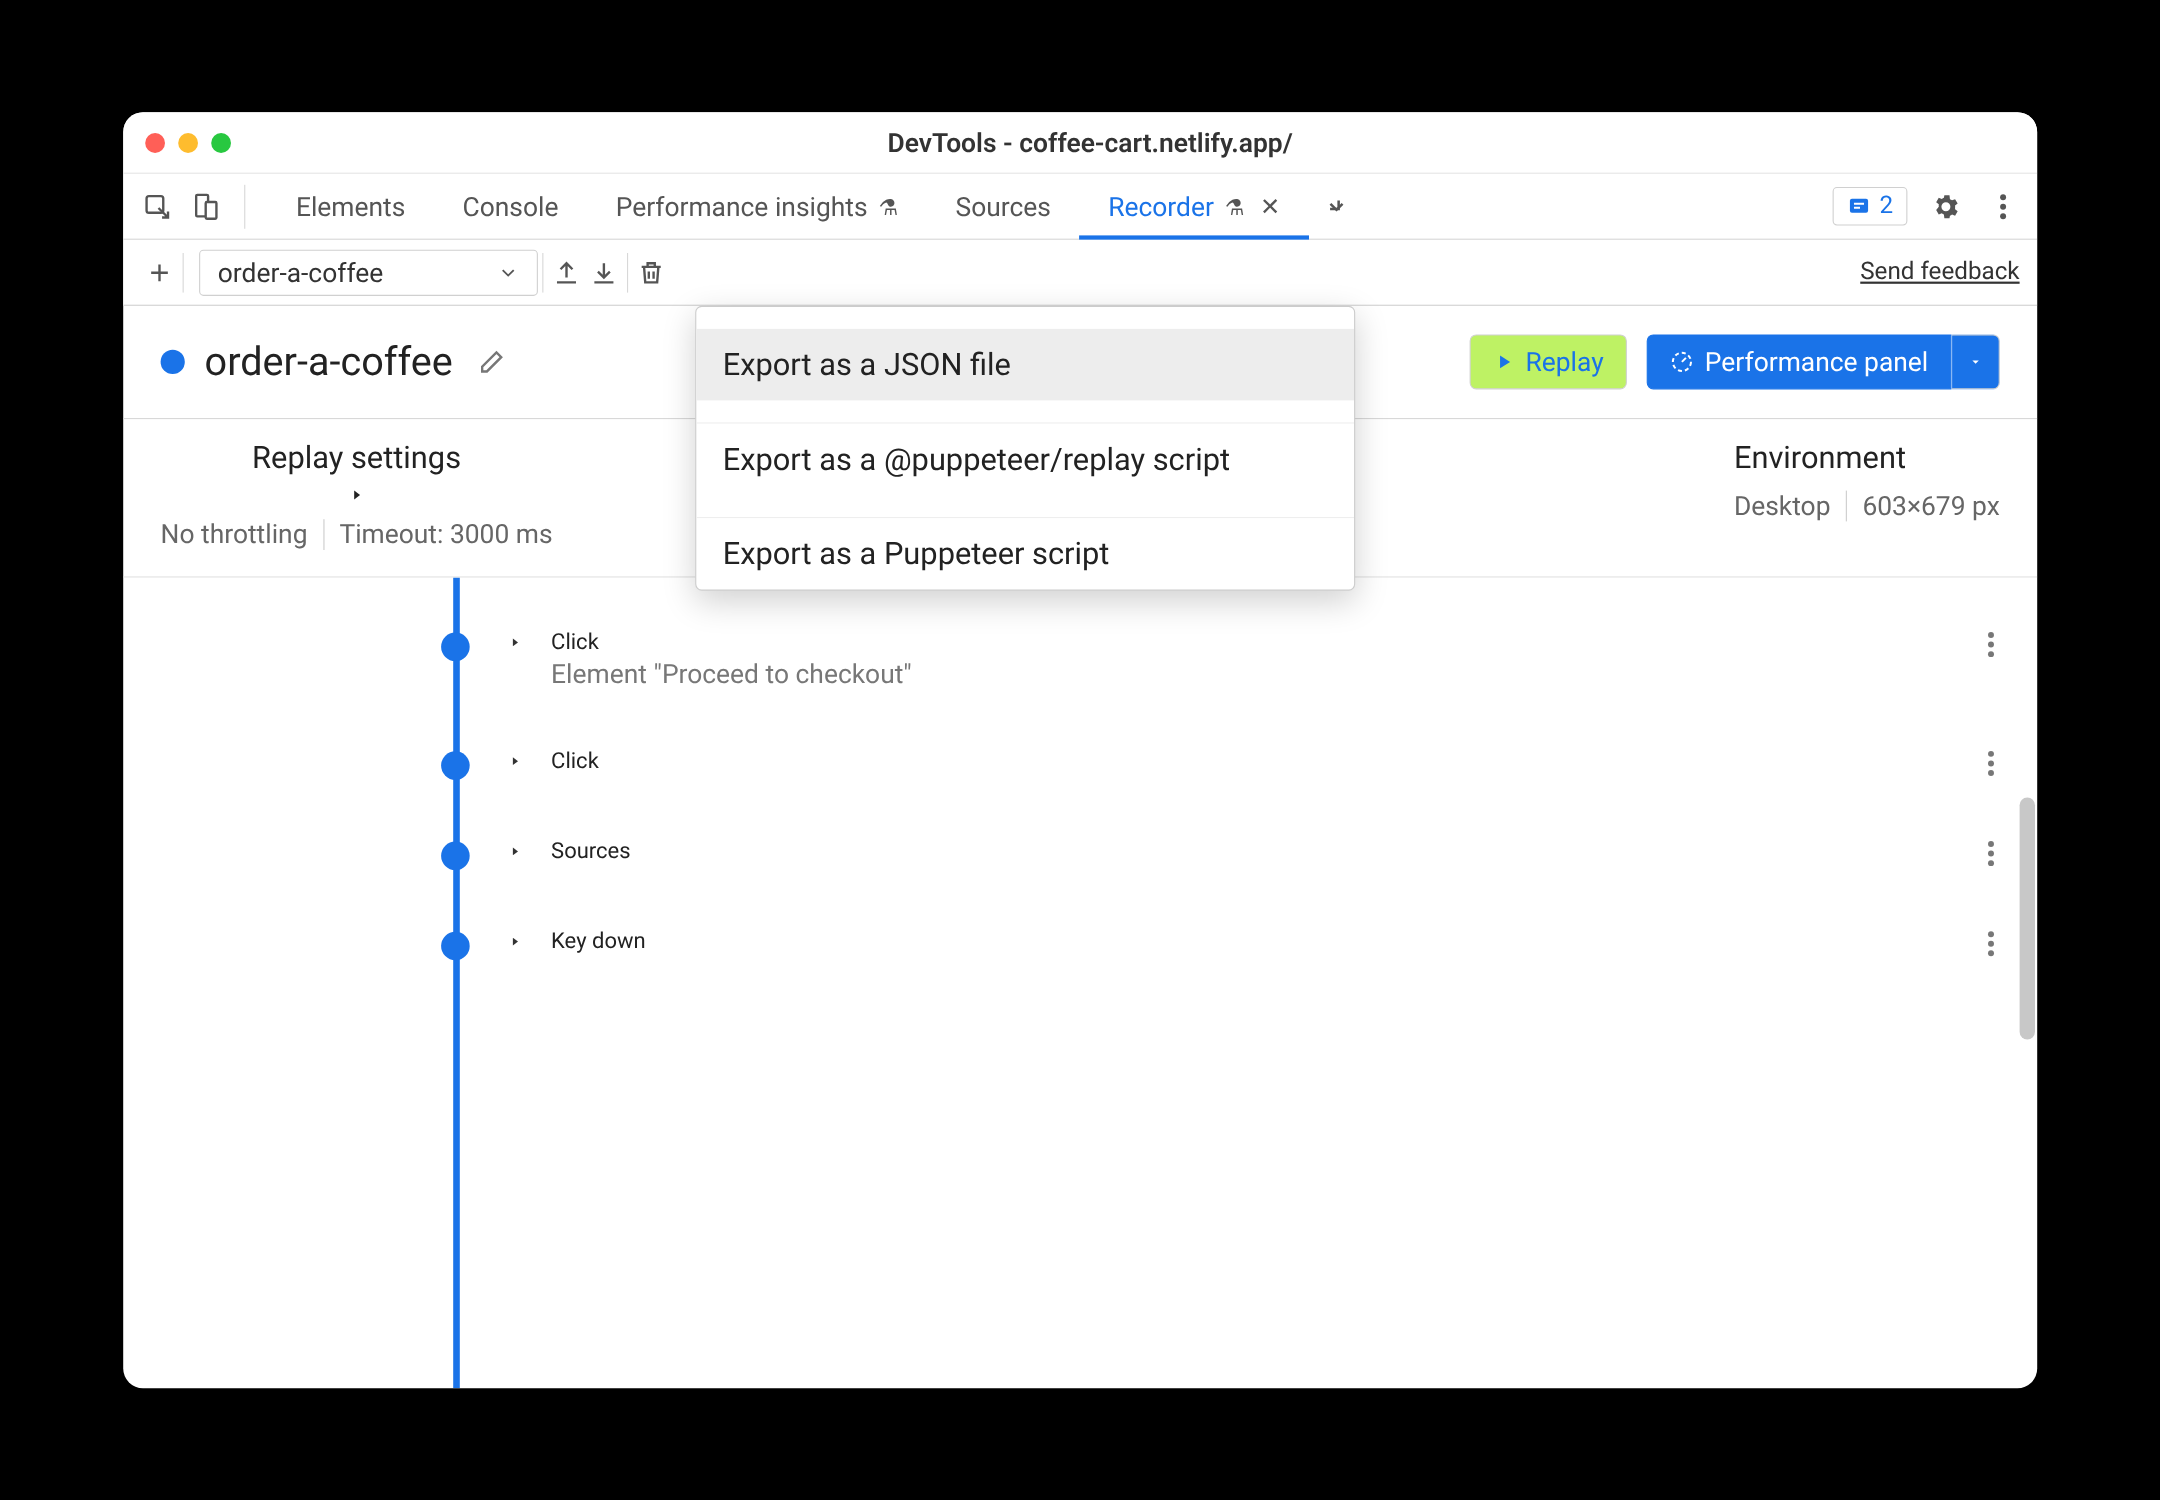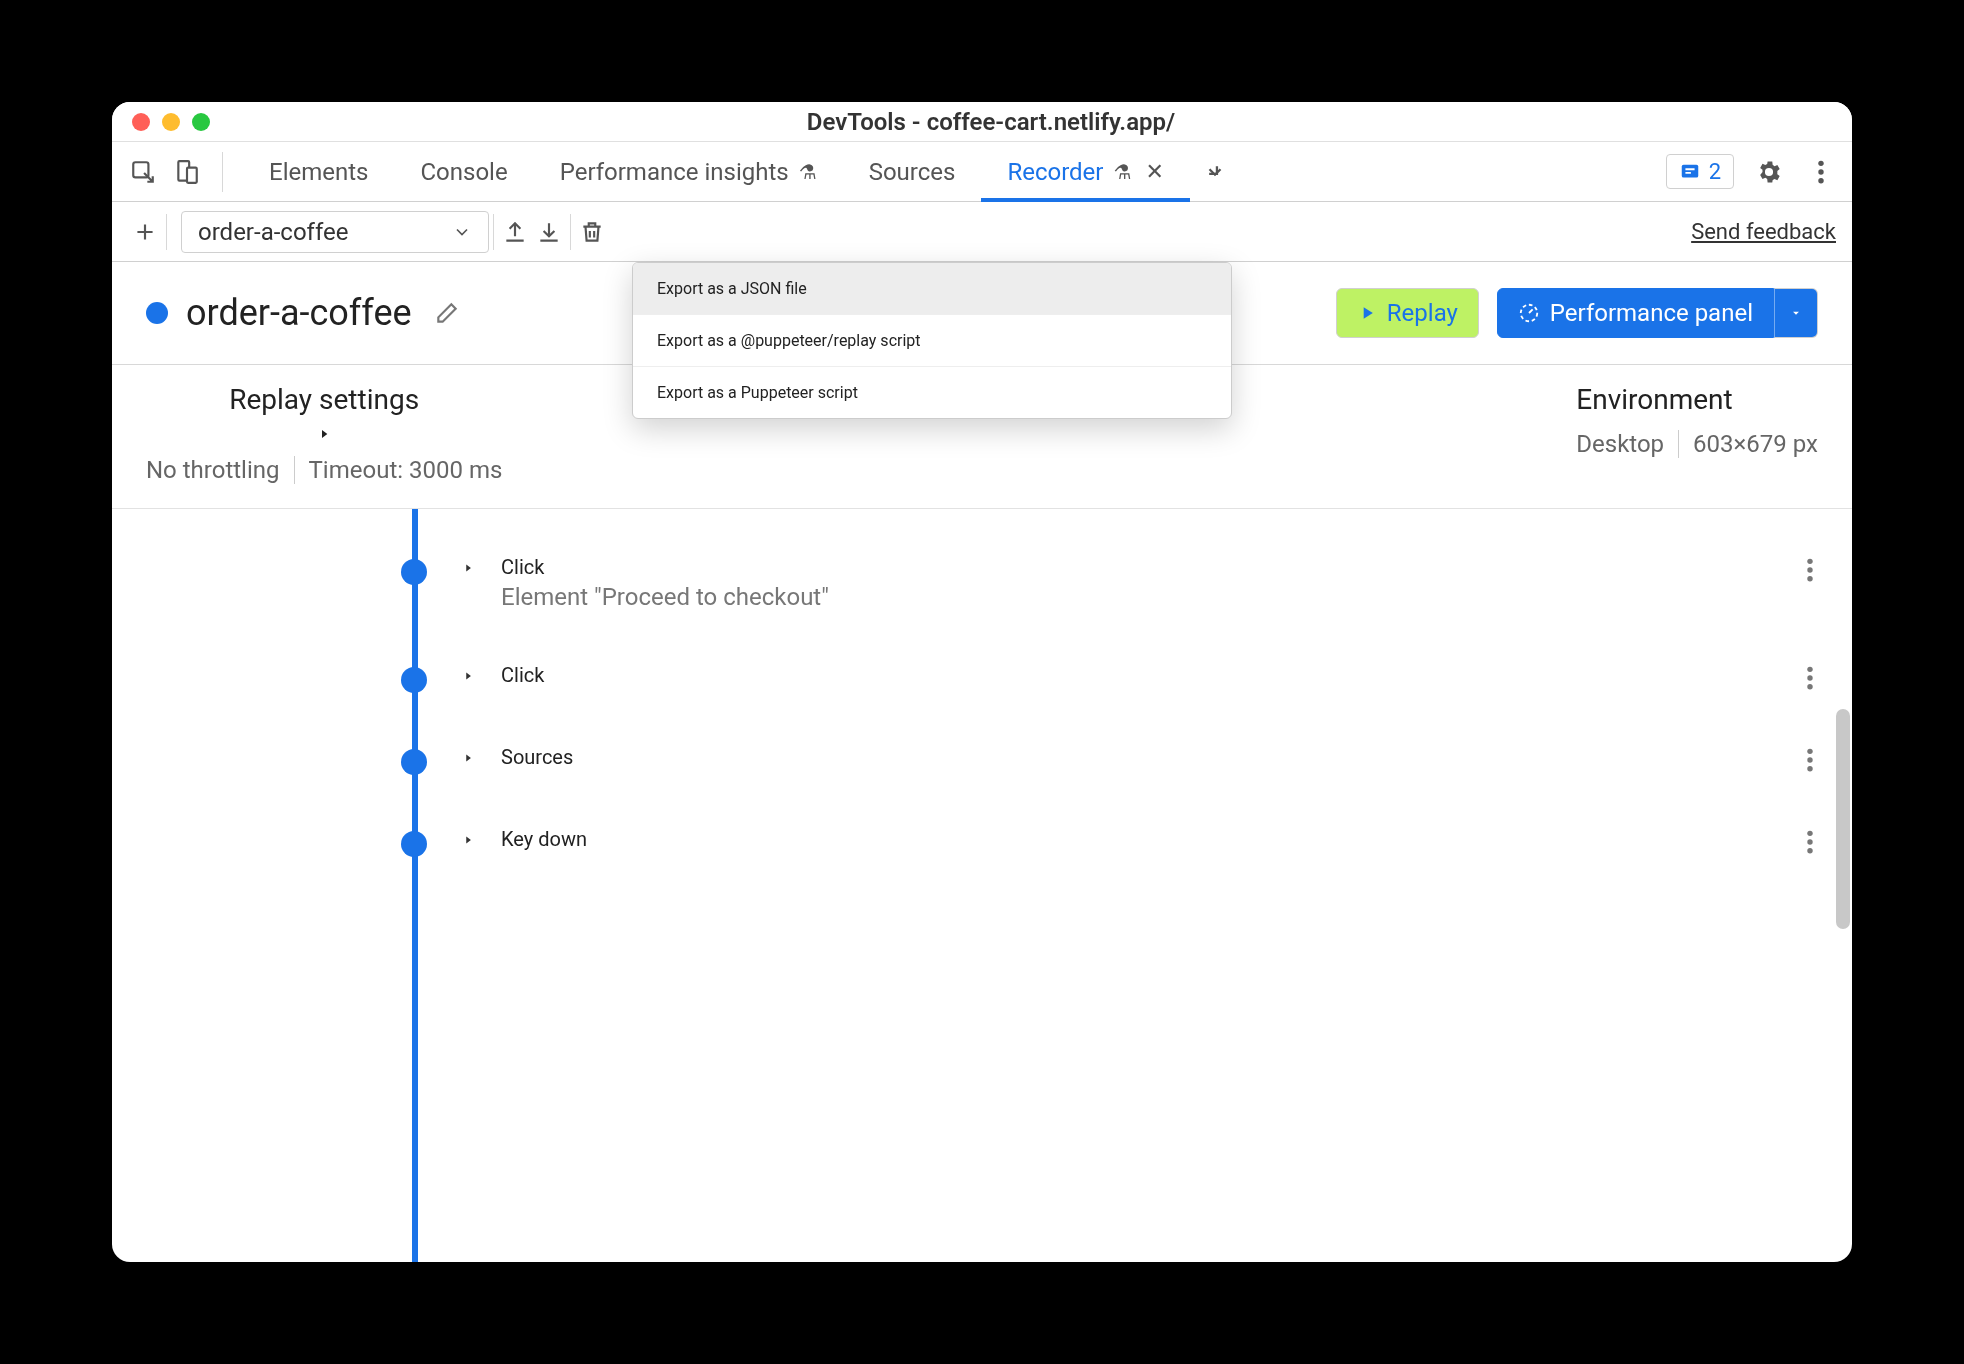--- a/index.html
+++ b/index.html
@@ -1,18 +1,18 @@
 <!DOCTYPE html>
 <html><head>
 <meta charset="utf-8">
 <style>
   * { box-sizing: border-box; margin: 0; padding: 0; font-family: -apple-system, BlinkMacSystemFont, "Segoe UI", Roboto, Helvetica, Arial, sans-serif; }
   body { background: #000; width: 1964px; height: 1364px; display: flex; align-items: center; justify-content: center; }
   .window { width: 1740px; height: 1160px; background: #fff; border-radius: 18px; overflow: hidden; box-shadow: 0 20px 60px rgba(0,0,0,.5); display: flex; flex-direction: column; position: relative; }
-  .titlebar { height: 40px; display: flex; align-items: center; padding: 0 20px; border-bottom: 1px solid #e0e0e0; background: #fff; }
+  .titlebar { height: 56px; display: flex; align-items: center; padding: 0 20px; border-bottom: 1px solid #e0e0e0; background: #fff; }
   .traffic { display: flex; gap: 12px; }
   .tl { width: 18px; height: 18px; border-radius: 50%; }
   .tl.red { background:#ff5f57; } .tl.yel{background:#febc2e;} .tl.grn{background:#28c840;}
   .title { flex:1; text-align:center; font-weight:600; font-size:24px; color:#333; }
 
   .tabbar { height: 60px; border-bottom: 1px solid #d0d0d0; display:flex; align-items:center; padding: 0 14px; gap: 0; background:#fff; }
   .tb-left { display:flex; align-items:center; gap: 10px; padding-right: 18px; border-right: 1px solid #d8d8d8; height: 40px;}
   .icon-btn { width: 34px; height: 34px; display:flex; align-items:center; justify-content:center; color:#555; cursor:pointer; }
   .tabs { display:flex; align-items:stretch; height:100%; margin-left: 20px; flex:1; }
   .tab { padding: 0 26px; display:flex; align-items:center; gap:10px; font-size: 24px; color:#555; cursor:pointer; position:relative;justify-content:center; }
@@ -34,21 +34,21 @@
   .rec-title { font-size: 36px; font-weight:400; color:#222; }
   .btn { display:flex; align-items:center; gap:10px; border:1px solid #d0d0d0; border-radius:6px; padding:10px 20px; font-size:24px; cursor:pointer; background:#bef264; }
   .btn.replay { color:#1a73e8; border-color:#d0d0d0; }
   .btn.perf { background:#1a73e8; color:#fff; border-color:#1a73e8; }
   .btn.perf-split { background:#1a73e8; color:#fff; border-left:1px solid rgba(255,255,255,.4); padding:10px 14px; border-radius:0 6px 6px 0;}
   .perf-wrap{display:flex;}
   .perf-wrap .btn.perf{border-radius:6px 0 0 6px;}
   .spacer{flex:1;}
 
   .export-menu { position:absolute; top: 0px; left: 520px; width: 600px; background:#fff; border:1px solid #ccc; border-radius:6px; box-shadow:0 10px 30px rgba(0,0,0,.18); z-index:50; overflow:hidden;}
-  .export-item { padding: 16px 24px; font-size:16px; color:#222; cursor:pointer; }
+  .export-item { padding: 16px 24px; font-size:28px; color:#222; cursor:pointer;margin-top:20px; }
   .export-item.hl { background:#ededed; }
   .export-item + .export-item { border-top: 1px solid #eee; }
 
   .settings-row { padding: 18px 34px 10px; display:flex; align-items:flex-start; justify-content:space-between; }
   .settings-col { display:flex; flex-direction:column; gap:14px; }
   .settings-title { font-size:28px; color:#222; display:flex; align-items:center; gap:10px;flex-direction:column;}
   .settings-vals { display:flex; gap:14px; align-items:center; color:#666; font-size:24px; }
   .settings-vals .sep{ width:1px; height:28px; background:#ccc;}
 
   .steps-area { flex:1; overflow:auto; position:relative; padding: 20px 34px 0 34px; border-top:1px solid #e2e2e2; margin-top:14px;}

